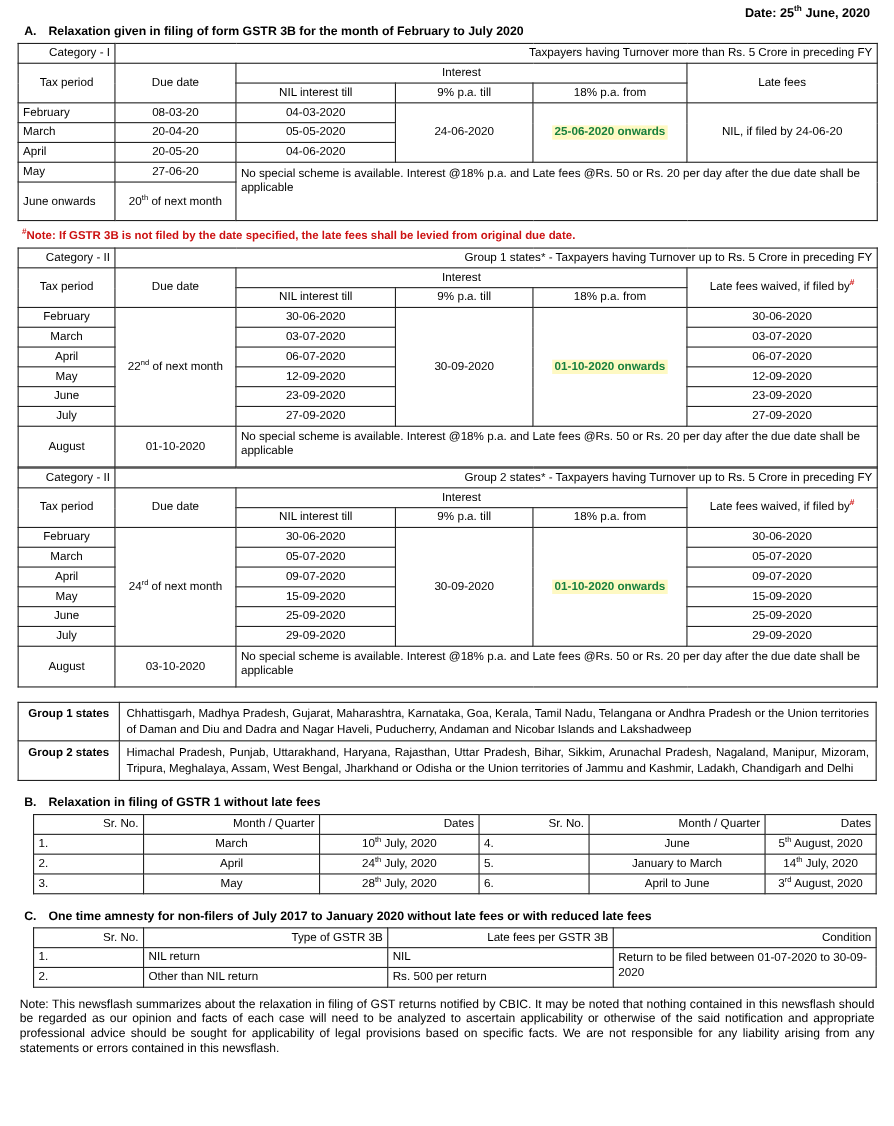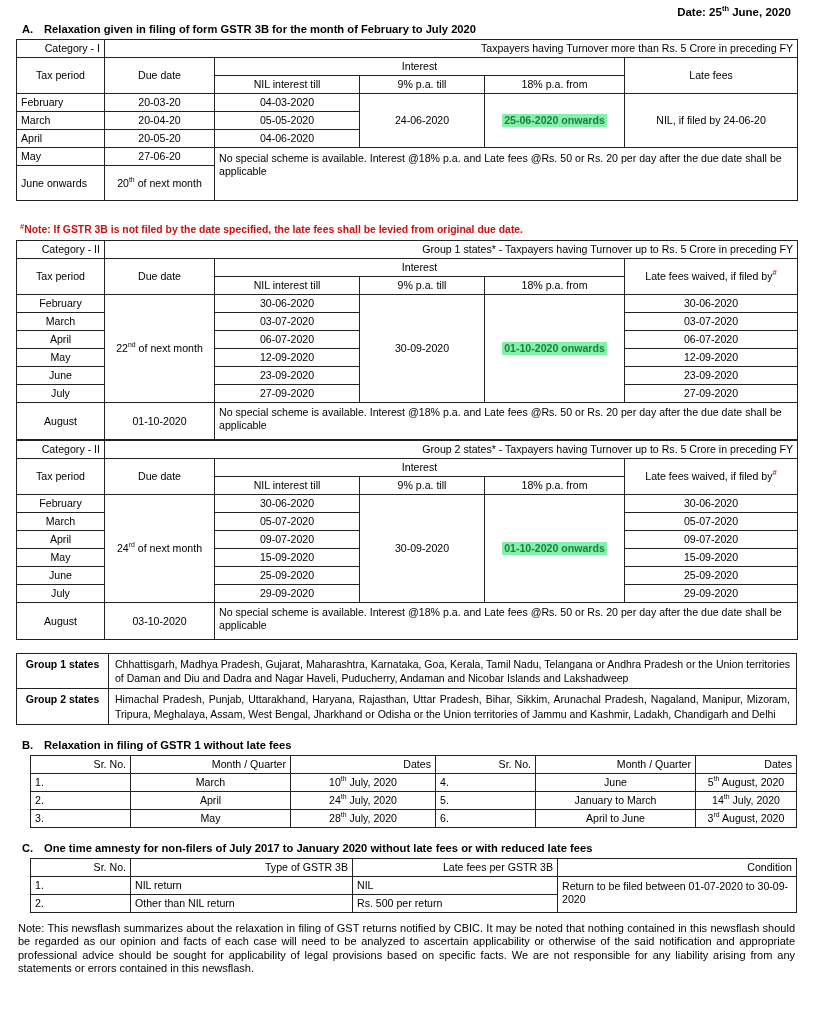--- a/index.html
+++ b/index.html
@@ -70,31 +70,31 @@
     line-height: 13px;
     font-weight: normal;
   }
   .outer { border: 1.4px solid #111; }
   .ctr { text-align: center; }
   .lft { text-align: left; }
   .b { font-weight: normal; }
   .green {
     color: #17803d;
     font-weight: bold;
-    background: #86efac;
+    background: #fef9c3;
     display: inline-block;
     padding: 0 2px;
   }
   .redmark { color: #d11a1a; font-weight: bold; font-size: 0.72em; vertical-align: super; line-height: 0; }
 
   .note-red {
     color: #cc1111;
     font-weight: bold;
     font-size: 10.4px;
-    margin: 22px 0 4px 4px;
+    margin: 7px 0 4px 4px;
     line-height: 13px;
   }
   .spacer-md { height: 13px; }
 
   
   table.groups td {
     border: 1px solid #222;
     padding: 3px 6px;
     font-size: 10.5px;
     line-height: 14.2px;
@@ -149,21 +149,21 @@
         <td class="ctr" rowspan="2">Late fees</td>
       </tr>
       <tr>
         <td class="ctr">NIL interest till</td>
         <td class="ctr">9% p.a. till</td>
         <td class="ctr">18% p.a. from</td>
       </tr>
 
       <tr>
         <td class="lft">February</td>
-        <td class="ctr">20-03-20</td>
+        <td class="ctr">08-03-20</td>
         <td class="ctr">04-03-2020</td>
         <td class="ctr" rowspan="3">24-06-2020</td>
         <td class="ctr" rowspan="3"><span class="green">25-06-2020 onwards</span></td>
         <td class="ctr" rowspan="3">NIL, if filed by 24-06-20</td>
       </tr>
       <tr>
         <td class="lft">March</td>
         <td class="ctr">20-04-20</td>
         <td class="ctr">05-05-2020</td>
       </tr>

